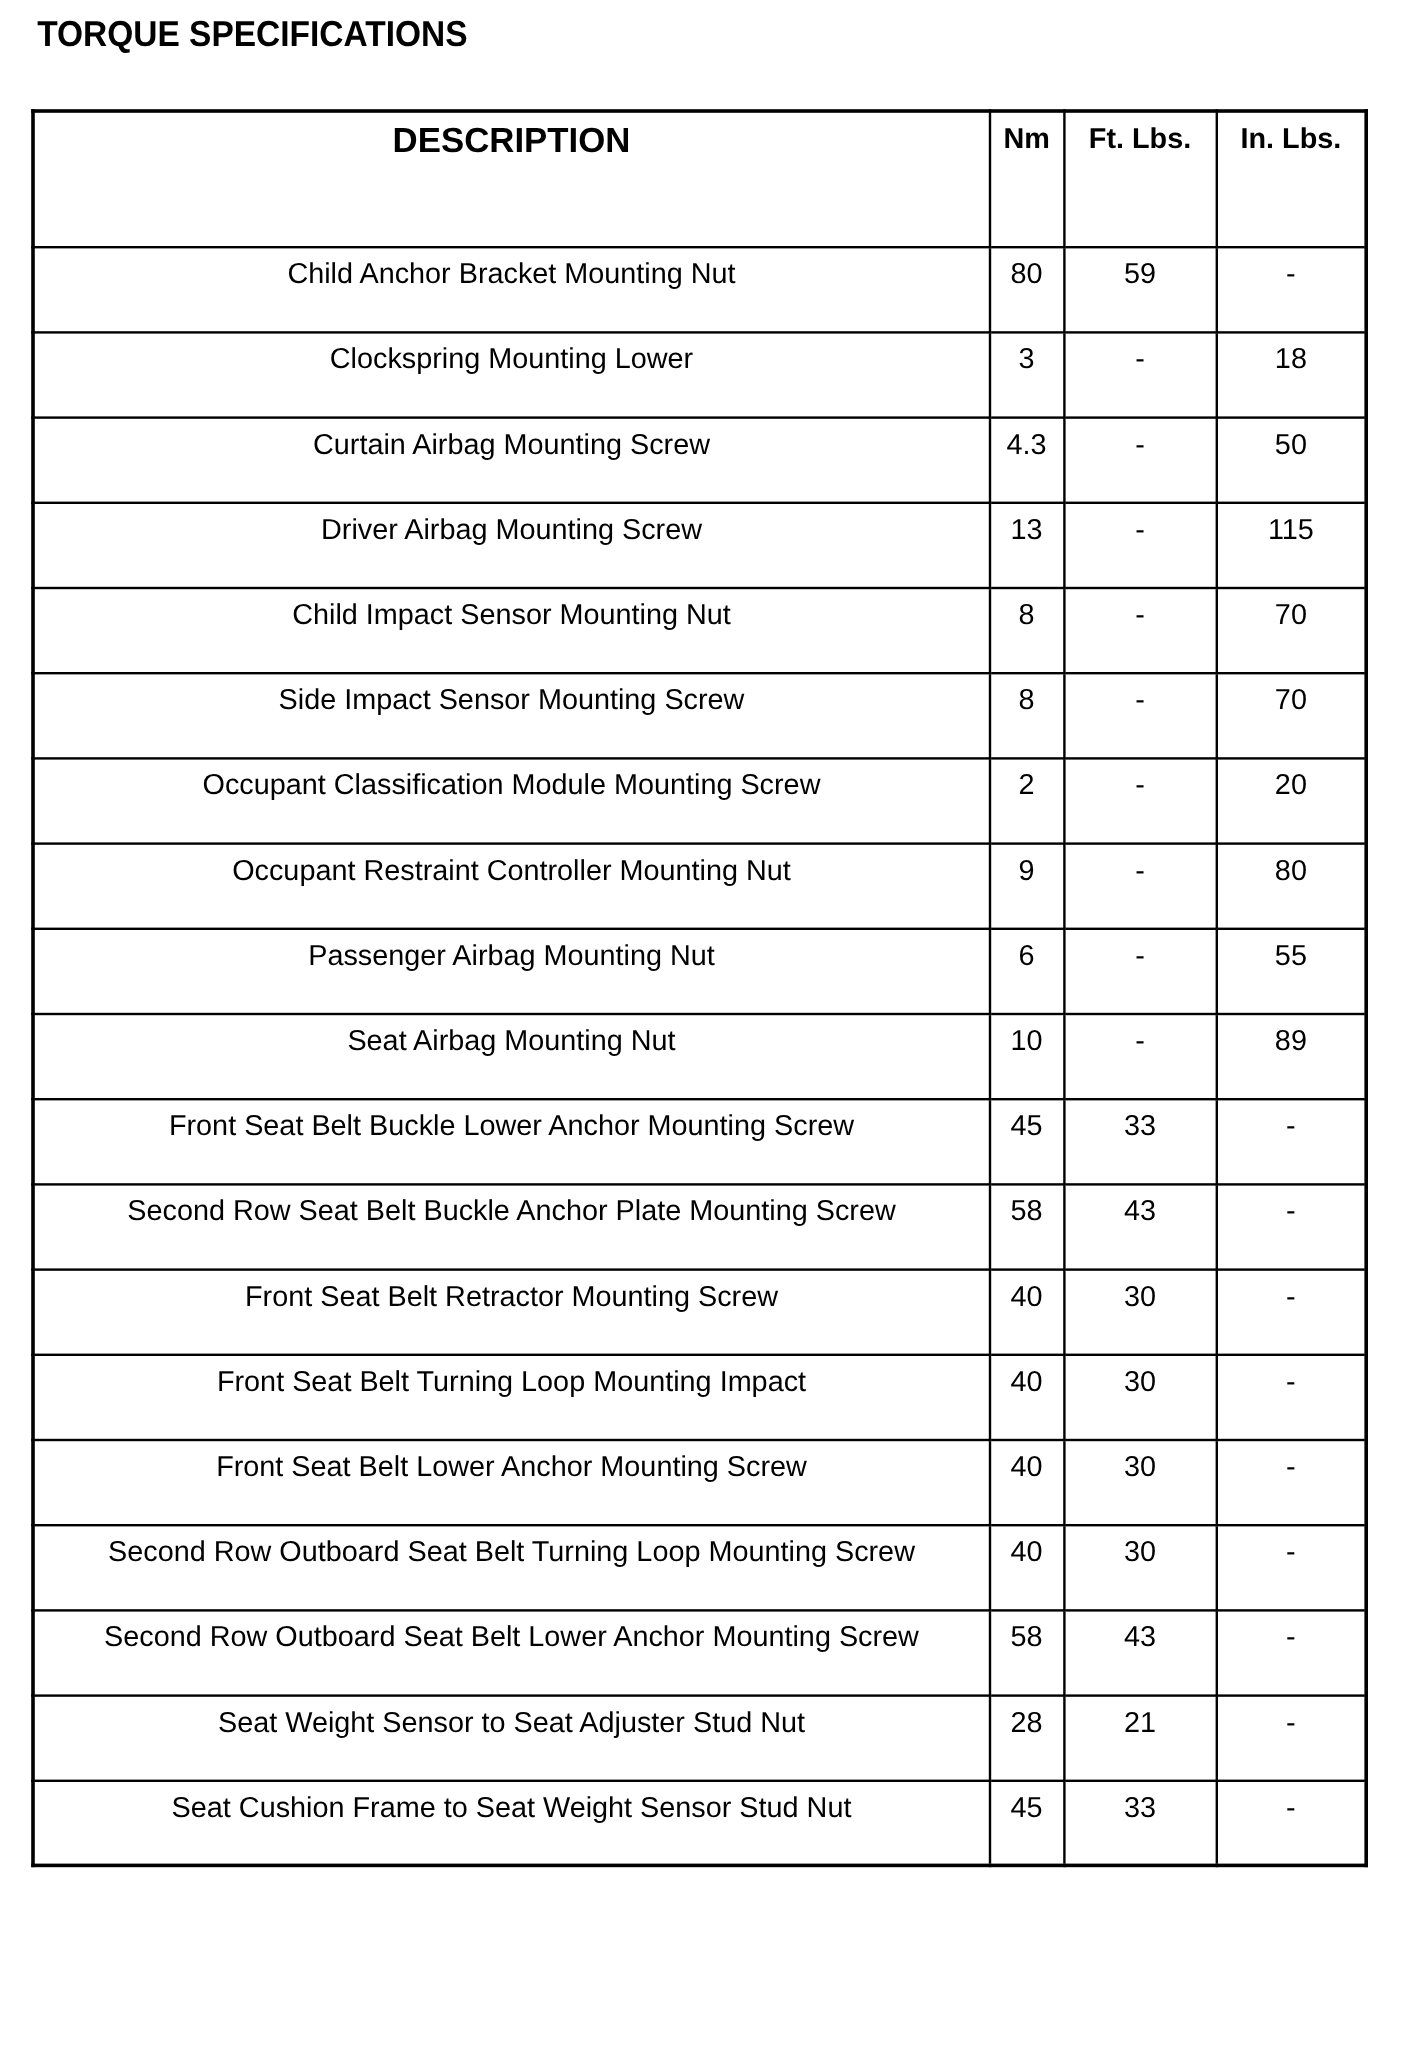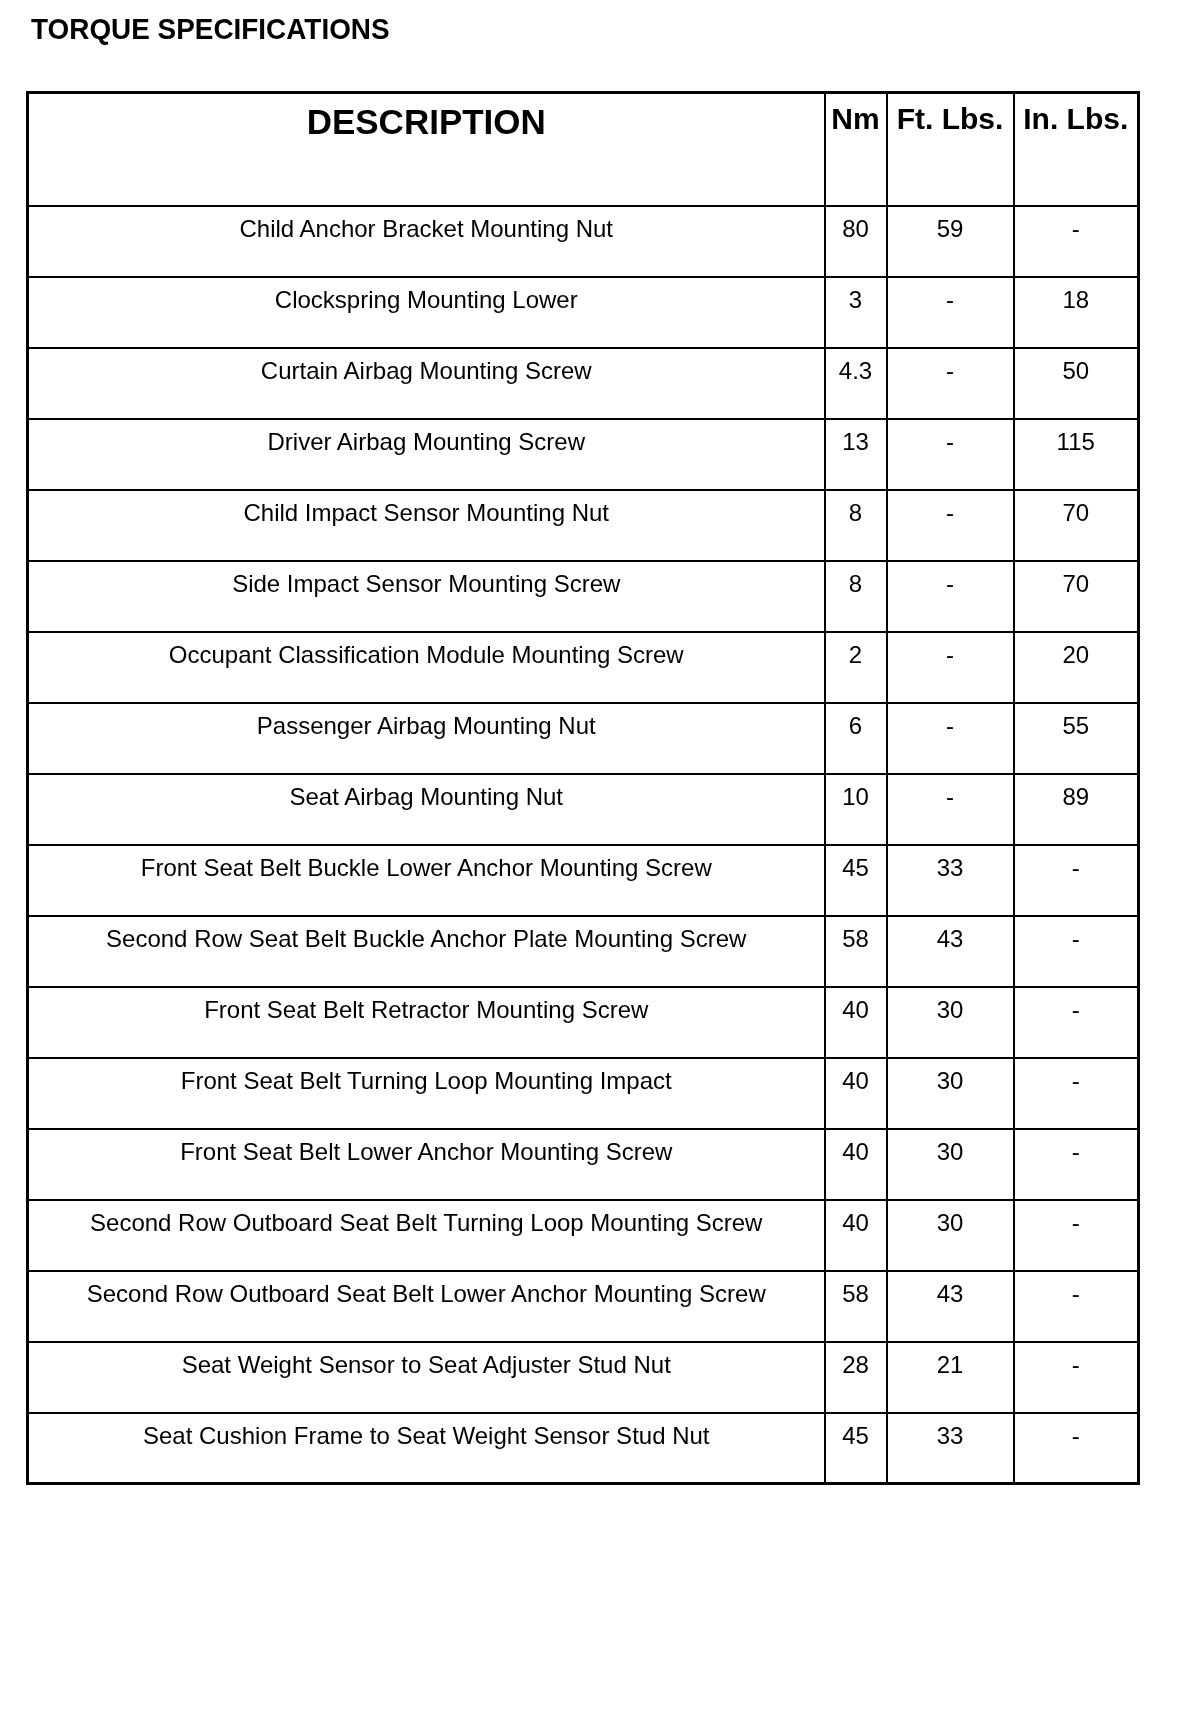--- a/index.html
+++ b/index.html
@@ -4,22 +4,22 @@
 <style>
   html, body { margin: 0; padding: 0; background: #ffffff; }
   body { width: 1184px; height: 1718px; position: relative; font-family: "Liberation Sans", sans-serif; color: #000; overflow: hidden; }
   .title { position: absolute; left: 31px; top: 12px; font-size: 30px; font-weight: bold; letter-spacing: 0px; transform: scaleX(0.93); transform-origin: left top; }
   table.spec { position: absolute; left: 26px; top: 91px; border-collapse: collapse; table-layout: fixed; width: 1111px; border: 3px solid #000; }
   table.spec col.c-desc { width: 797px; }
   table.spec col.c-nm { width: 62px; }
   table.spec col.c-ft { width: 127px; }
   table.spec col.c-in { width: 125px; }
   table.spec th, table.spec td { border: 2px solid #000; padding: 0; text-align: center; vertical-align: top; }
-  table.spec thead th { height: 113px; font-size: 30px; font-weight: bold; padding-top: 8px; white-space: nowrap; box-sizing: border-box; }
-  table.spec thead th.h-desc { font-size: 35px; }
+  table.spec thead th { height: 113px; font-size: 24px; font-weight: bold; padding-top: 8px; white-space: nowrap; box-sizing: border-box; }
+  table.spec thead th.h-desc { font-size: 29px; }
   table.spec tbody td { height: 71px; font-size: 24px; padding-top: 8px; box-sizing: border-box; white-space: nowrap; }
   table.spec tbody td.desc { letter-spacing: 0px; }
 </style>
 </head>
 <body>
 
 <div class="title">TORQUE SPECIFICATIONS</div>
 
 <table class="spec">
   <colgroup>
@@ -71,20 +71,26 @@
         <td class="desc">Side Impact Sensor Mounting Screw</td>
         <td>8</td>
         <td>-</td>
         <td>70</td>
       </tr>
       <tr>
         <td class="desc">Occupant Classification Module Mounting Screw</td>
         <td>2</td>
         <td>-</td>
         <td>20</td>
+      </tr>
+      <tr>
+        <td class="desc">Occupant Restraint Controller Mounting Nut</td>
+        <td>9</td>
+        <td>-</td>
+        <td>80</td>
       </tr>
       <tr>
         <td class="desc">Passenger Airbag Mounting Nut</td>
         <td>6</td>
         <td>-</td>
         <td>55</td>
       </tr>
       <tr>
         <td class="desc">Seat Airbag Mounting Nut</td>
         <td>10</td>

